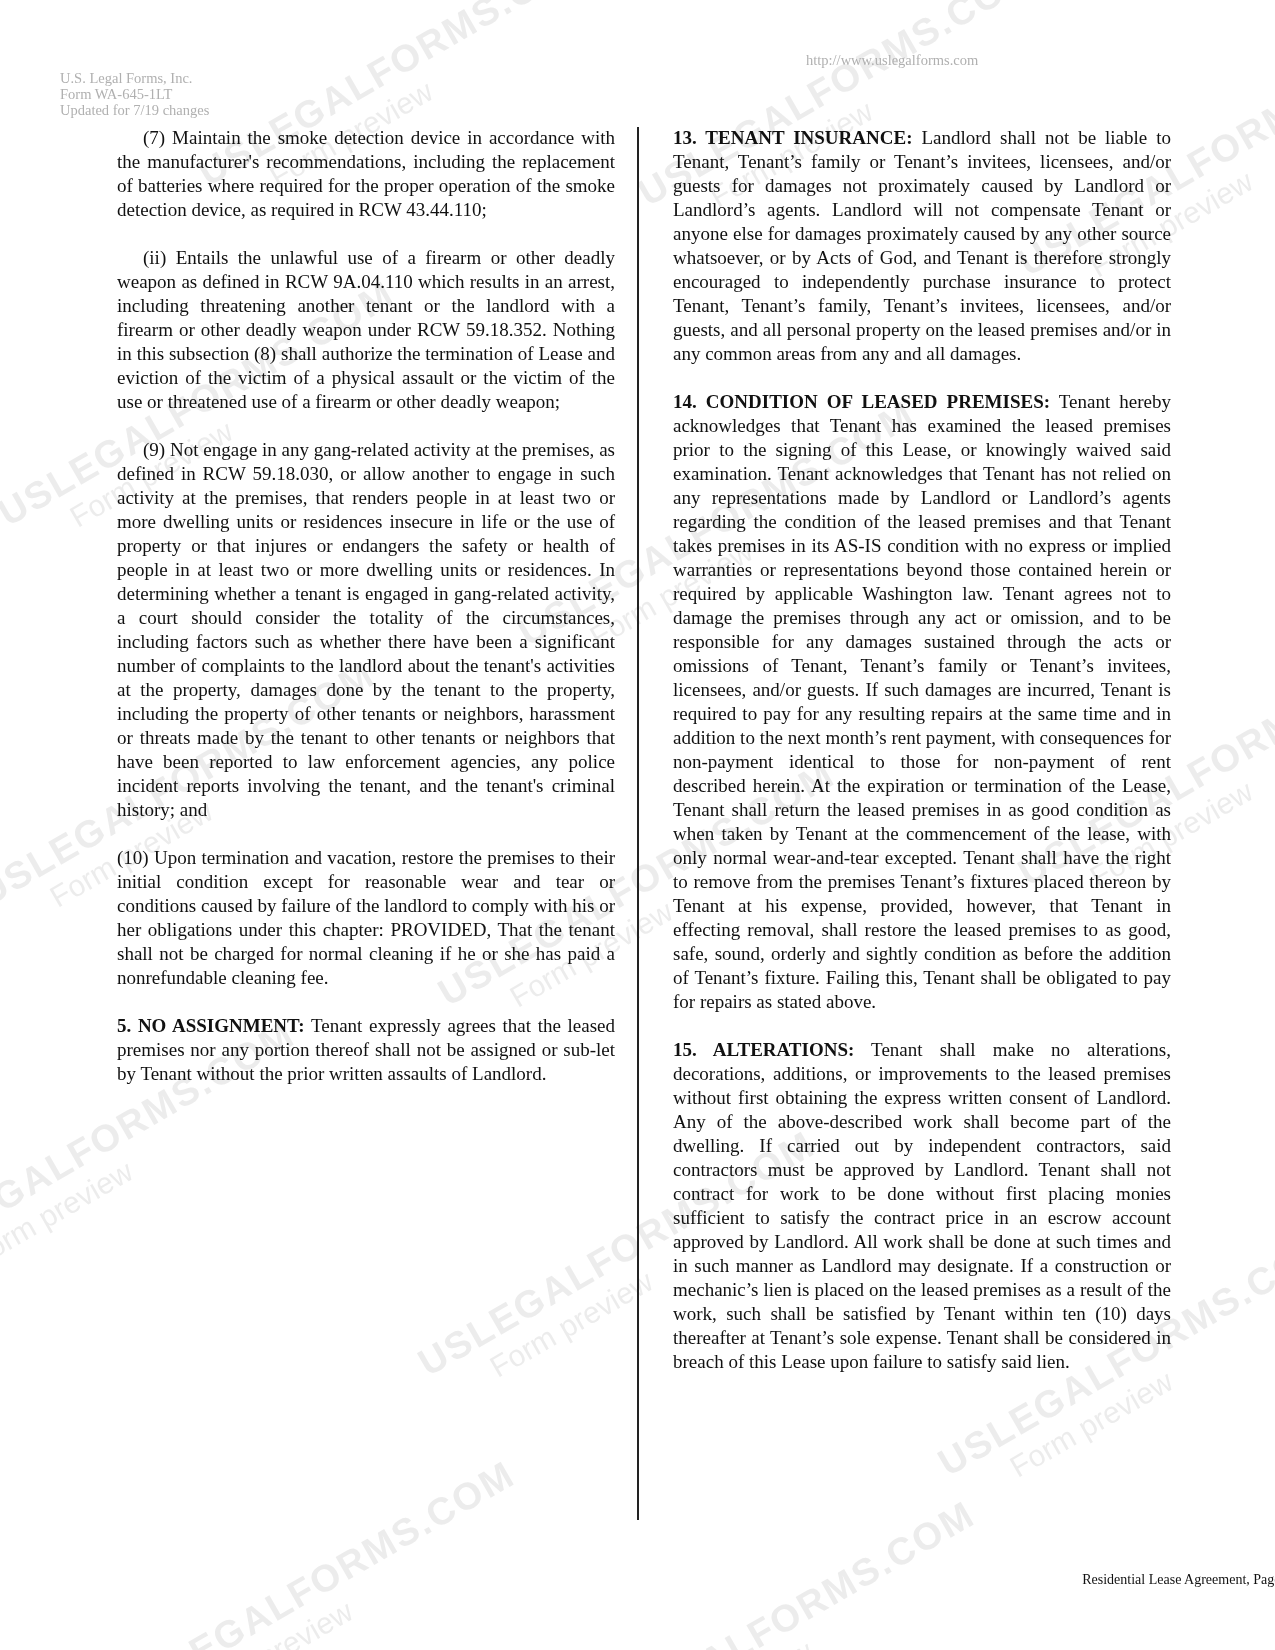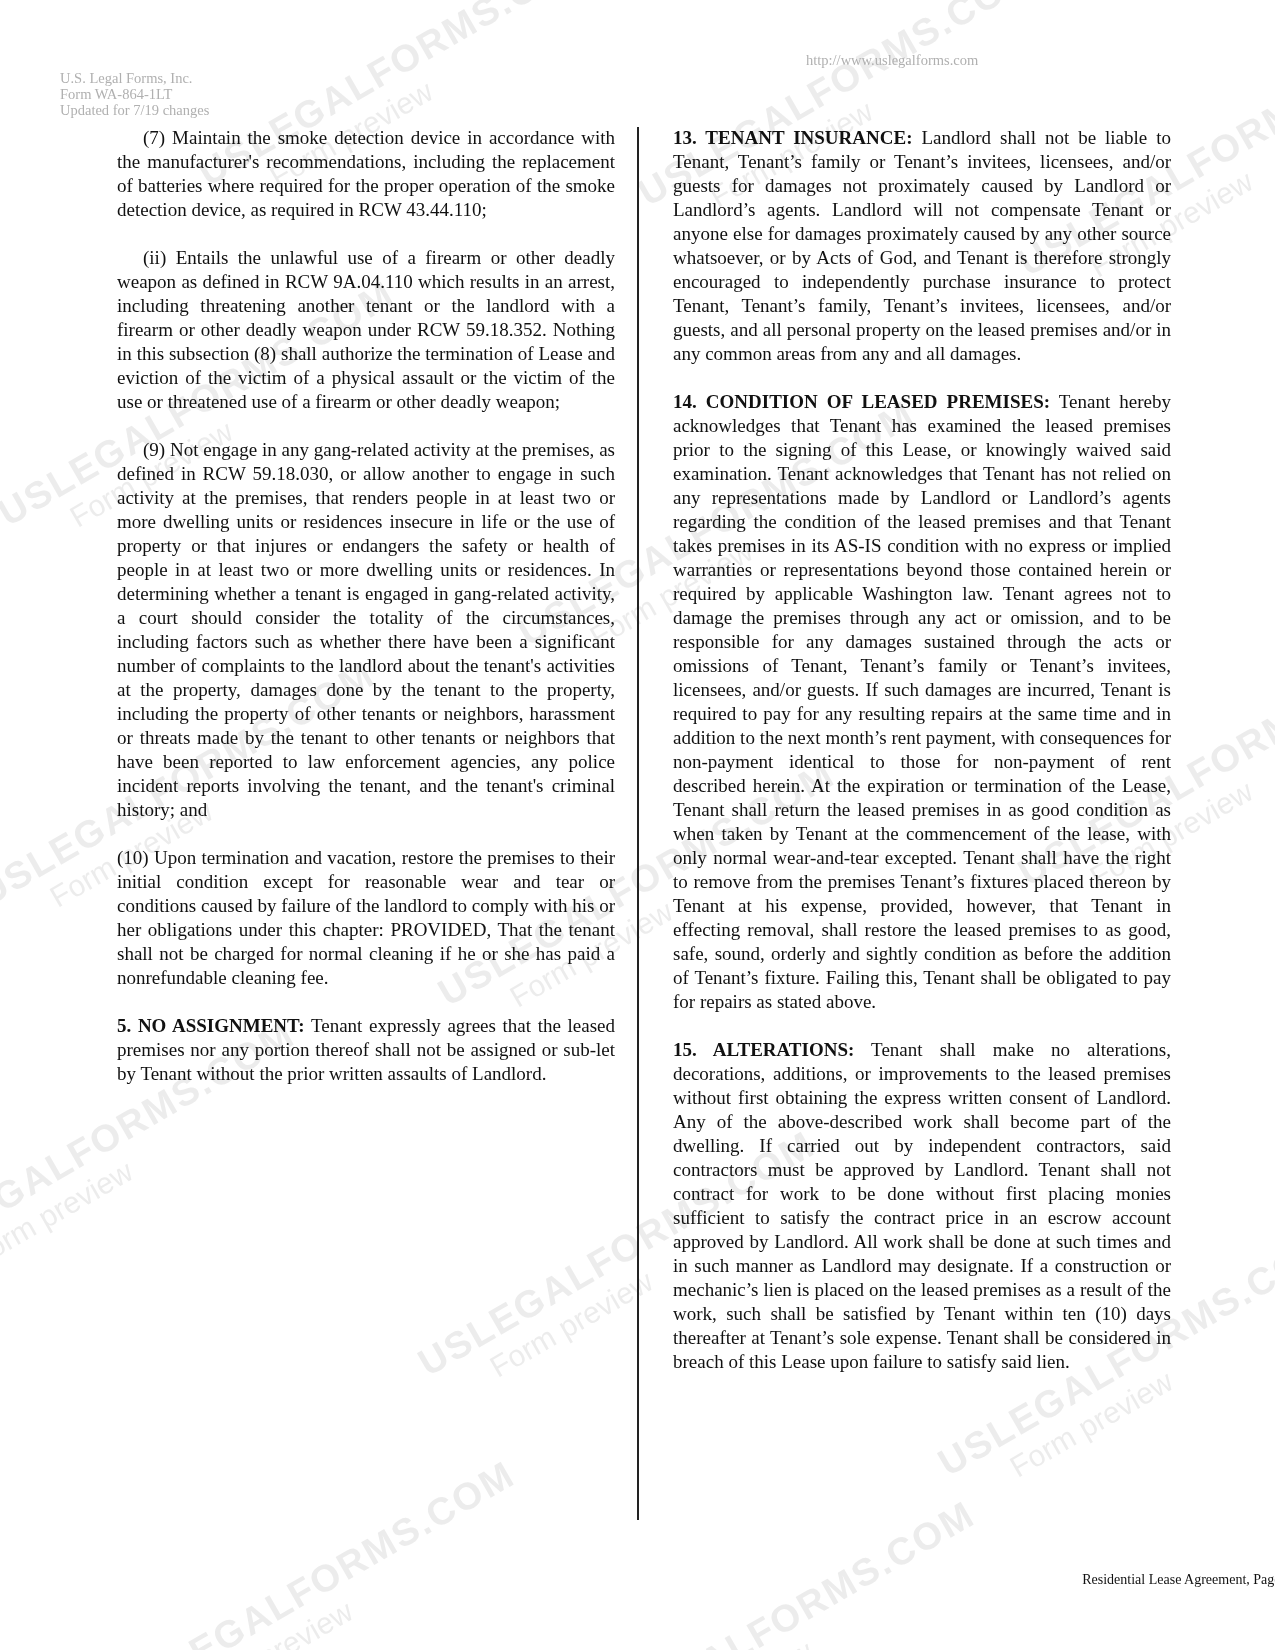--- a/index.html
+++ b/index.html
@@ -73,21 +73,21 @@
     <span class="big">USLEGALFORMS.COM</span>
     <span class="small">Form preview</span>
   </div>
 <div class="wm" style="left:560px; top:1600px;">
     <span class="big">USLEGALFORMS.COM</span>
     <span class="small">Form preview</span>
   </div>
 
 <div class="hdr hdr-left">
   <div>U.S. Legal Forms, Inc.</div>
-  <div>Form WA-864-1LT</div>
+  <div>Form WA-645-1LT</div>
   <div>Updated for 7/19 changes</div>
 </div>
 <div class="hdr hdr-right">http://www.uslegalforms.com</div>
 
 <div class="col col-left">
   <p class="ind">(7) Maintain the smoke detection device in accordance with the manufacturer's recommendations, including the replacement of batteries where required for the proper operation of the smoke detection device, as required in RCW 43.44.110;</p>
   <p class="ind">(ii) Entails the unlawful use of a firearm or other deadly weapon as defined in RCW 9A.04.110 which results in an arrest, including threatening another tenant or the landlord with a firearm or other deadly weapon under RCW 59.18.352. Nothing in this subsection (8) shall authorize the termination of Lease and eviction of the victim of a physical assault or the victim of the use or threatened use of a firearm or other deadly weapon;</p>
   <p class="ind">(9) Not engage in any gang-related activity at the premises, as defined in RCW 59.18.030, or allow another to engage in such activity at the premises, that renders people in at least two or more dwelling units or residences insecure in life or the use of property or that injures or endangers the safety or health of people in at least two or more dwelling units or residences. In determining whether a tenant is engaged in gang-related activity, a court should consider the totality of the circumstances, including factors such as whether there have been a significant number of complaints to the landlord about the tenant's activities at the property, damages done by the tenant to the property, including the property of other tenants or neighbors, harassment or threats made by the tenant to other tenants or neighbors that have been reported to law enforcement agencies, any police incident reports involving the tenant, and the tenant's criminal history; and</p>
   <p>(10) Upon termination and vacation, restore the premises to their initial condition except for reasonable wear and tear or conditions caused by failure of the landlord to comply with his or her obligations under this chapter: PROVIDED, That the tenant shall not be charged for normal cleaning if he or she has paid a nonrefundable cleaning fee.</p>
   <p><span class="bold">5.  NO ASSIGNMENT:</span><span>  Tenant expressly agrees that the leased premises nor any portion thereof shall not be assigned or sub-let by Tenant without the prior written assaults of Landlord.</span></p>

